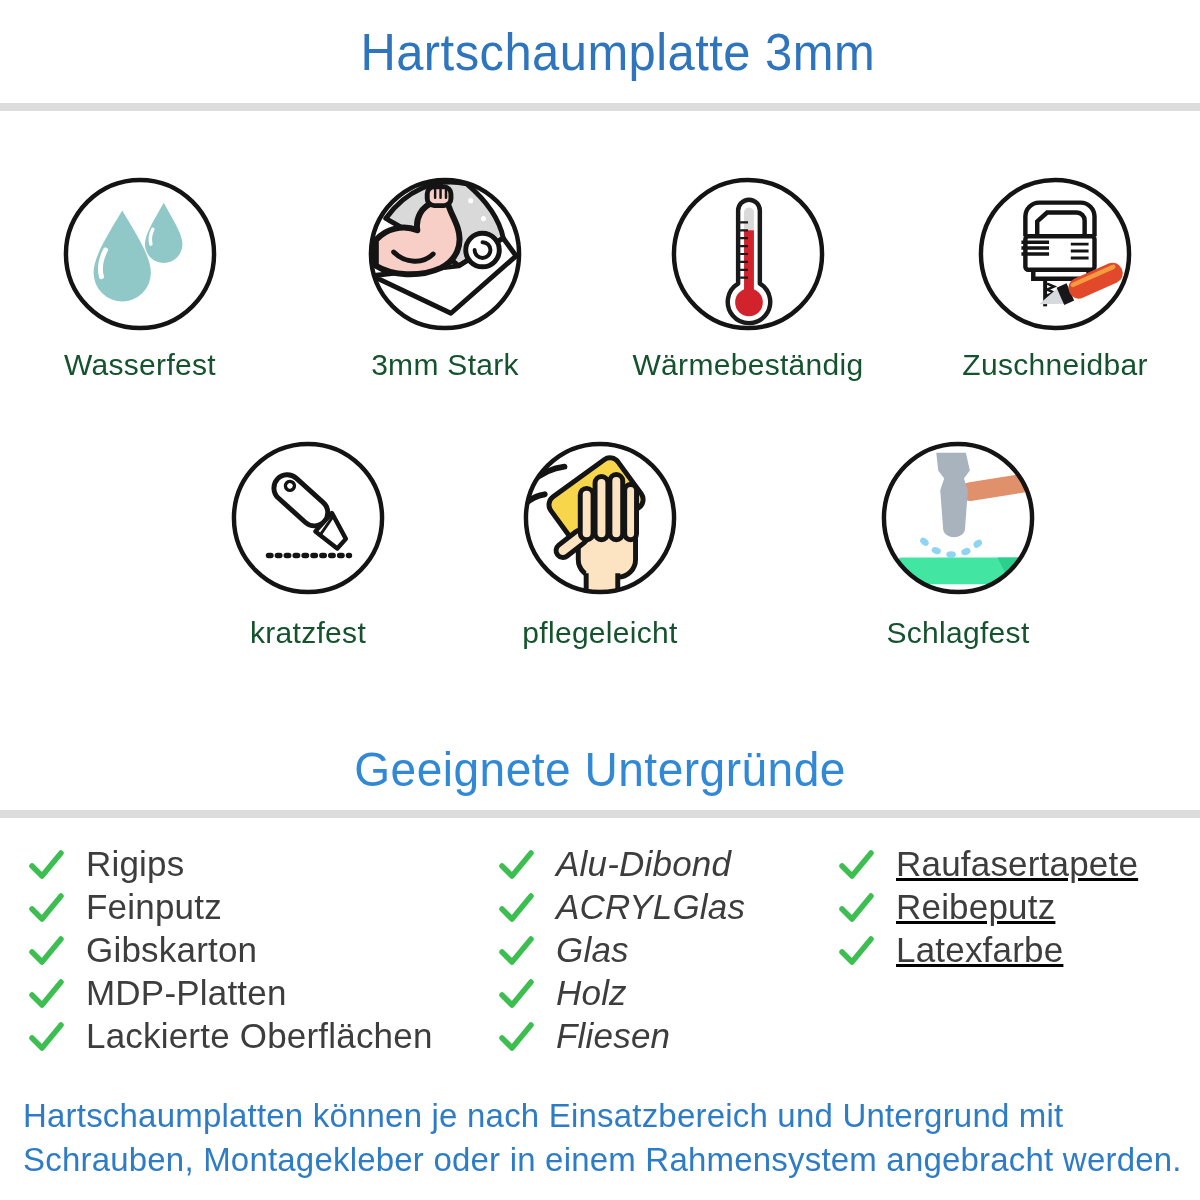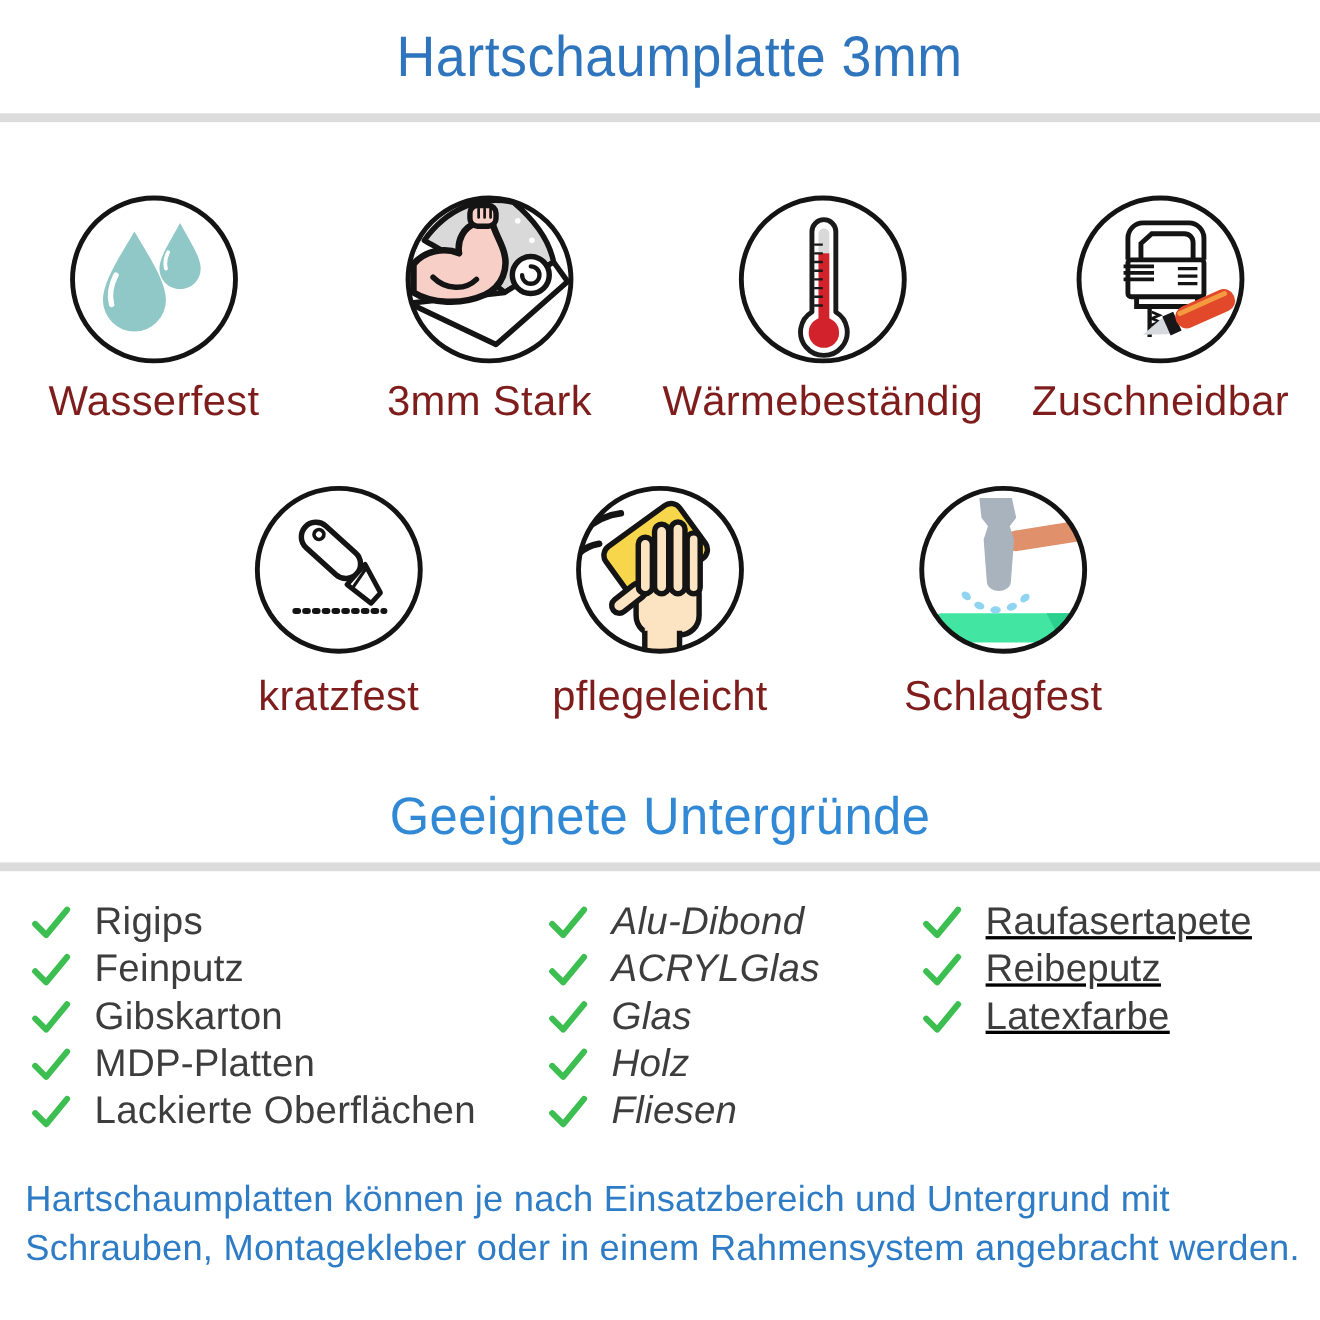--- a/index.html
+++ b/index.html
@@ -8,38 +8,38 @@
     font-family:"Liberation Sans","DejaVu Sans",sans-serif;
     -webkit-font-smoothing:antialiased;
   }
   
   .page-header{height:103px;display:flex;align-items:center;justify-content:center;margin-left:36px;}
   .page-title{
     font-size:52px;color:#2e75bd;letter-spacing:.5px;
     transform:scaleX(.94);transform-origin:center;white-space:nowrap;
   }
   .divider{height:8px;background:#dcdcdc;width:1200px;}
-  .section-title-wrap{margin-top:62px;height:56px;display:flex;justify-content:center;}
+  .section-title-wrap{margin-top:88px;height:56px;display:flex;align-items:center;justify-content:center;}
   .section-title{
     font-size:48px;color:#3189d6;letter-spacing:.5px;
     transform:scaleX(.96);transform-origin:center;white-space:nowrap;
   }
   .divider-2{margin-top:13px;}
   
   .features-row{position:relative;}
   .row-1{margin-top:64px;height:210px;}
   .row-2{margin-top:54px;height:214px;}
   .feature{
     position:absolute;top:0;width:300px;margin-left:-150px;
     display:flex;flex-direction:column;align-items:center;
   }
   .row-2 .feature .badge{margin-bottom:4px;}
   .badge{width:158px;height:158px;display:block;}
   .feature-label{
-    margin-top:14px;font-size:38px;color:#7f1d1d;line-height:36px;
+    margin-top:14px;font-size:30px;color:#14532d;line-height:36px;
     white-space:nowrap;letter-spacing:.3px;
   }
   
   .checklist{position:relative;margin-top:28px;height:210px;}
   .check-col{position:absolute;top:0;}
   .col-0{left:28px;}
   .col-1{left:498px;font-style:italic;}
   .col-2{left:838px;text-decoration:underline;}
   .check-item{display:flex;align-items:center;line-height:36px;margin-bottom:7px;}
   .check-item svg{flex:0 0 auto;display:block;}
@@ -175,21 +175,21 @@
           <rect x="60" y="50" width="13" height="52" rx="6.5" fill="#fce3c1" stroke="#141414" stroke-width="5"></rect>
           <rect x="75" y="38" width="13" height="64" rx="6.5" fill="#fce3c1" stroke="#141414" stroke-width="5"></rect>
           <rect x="90" y="36" width="13" height="66" rx="6.5" fill="#fce3c1" stroke="#141414" stroke-width="5"></rect>
           <rect x="105" y="46" width="12" height="56" rx="6" fill="#fce3c1" stroke="#141414" stroke-width="5"></rect>
         </g>
         <circle cx="80" cy="80" r="75" fill="none" stroke="#141414" stroke-width="4.5"></circle>
       </svg>
       <div class="feature-label">pflegeleicht</div>
     </div>
 
-    <div class="feature" style="left:912px">
+    <div class="feature" style="left:958px">
       <svg class="badge" viewBox="0 0 160 160">
         <defs>
             <clipPath id="c7">
               <circle cx="80" cy="80" r="74"></circle>
             </clipPath>
           </defs>
         <g clip-path="url(#c7)">
           <rect x="18" y="120" width="128" height="27" rx="5" fill="#42e5a2"></rect>
           <polygon points="120,120 144,120 130,140" fill="#2bcf8e"></polygon>
           <g transform="rotate(-9 116 50)">

